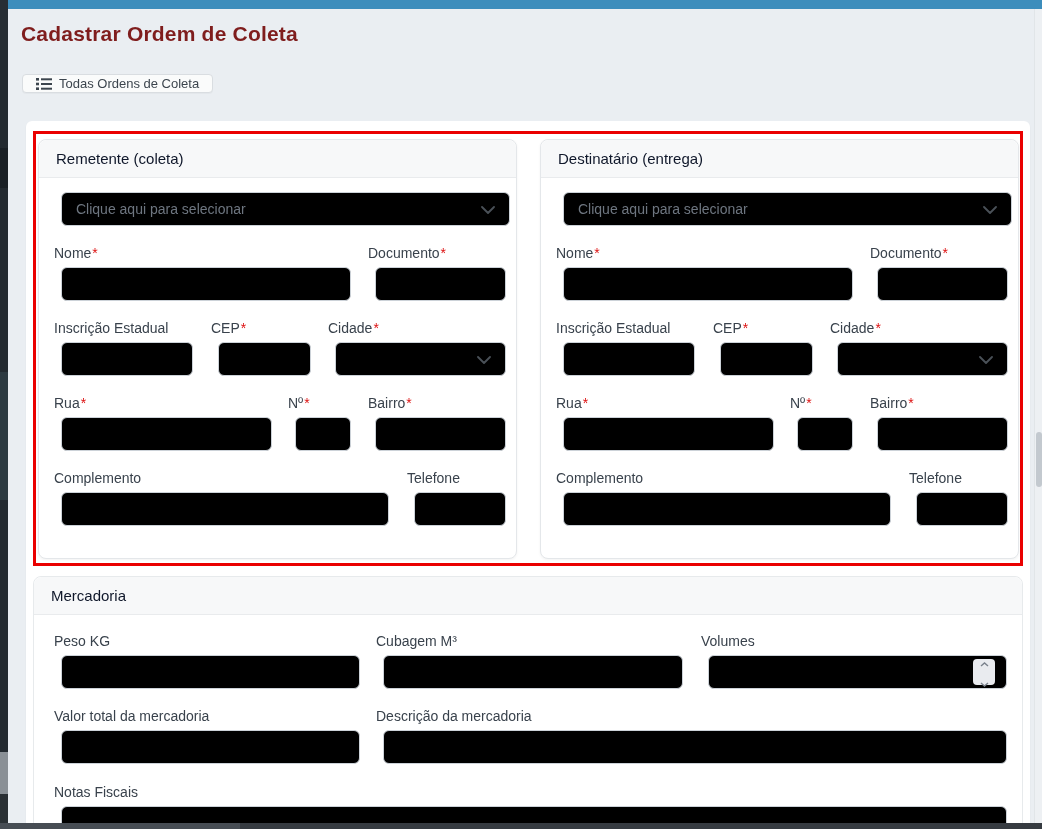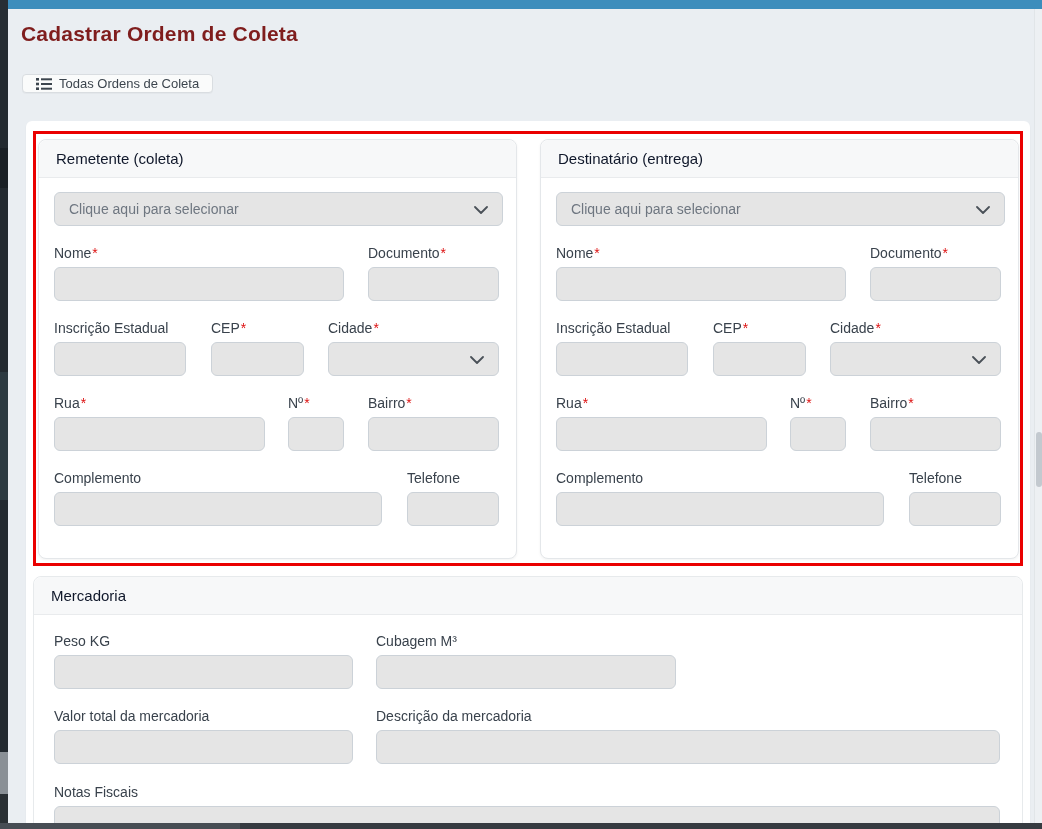--- a/index.html
+++ b/index.html
@@ -51,22 +51,22 @@
   .panel-right{left:540px;}
   .panel-head{
     height:38px;line-height:37px;padding-left:17px;background:#f7f8f9;
     border-bottom:1px solid #e9ebed;border-radius:8px 8px 0 0;
     font-size:15px;color:#0f172a;
   }
   .field{position:absolute;}
   .field label{display:block;font-size:14px;font-weight:400;color:#39424c;line-height:16px;margin-bottom:6px;}
   .req{color:var(--required);margin-left:1px;}
   .input, .selectbox{
-    width:100%;height:34px;border:1px solid #ccd2d8;border-radius:6px;background:#e5e5e5;
-    font-family:"Liberation Sans", sans-serif;font-size:14px;color:#333;padding:0 10px;outline:none;
+    width:100%;height:34px;border:1px solid #ccd2d8;border-radius:6px;background:#000000;
+    font-family:"Liberation Sans", sans-serif;font-size:14px;color:#333;padding:0 10px;outline:none;margin-left:7px;
   }
   .selectbox{display:flex;align-items:center;justify-content:space-between;padding:0 14px;cursor:pointer;}
   .selectbox .ph{color:#6e7680;font-size:14px;}
   .selectbox svg{flex:0 0 auto;}
   
   .f-select{left:15px;top:52px;width:449px;}
   .f-nome{left:15px;top:105px;width:290px;}
   .f-documento{left:329px;top:105px;width:131px;}
   .f-inscricao{left:15px;top:180px;width:132px;}
   .f-cep{left:172px;top:180px;width:93px;}
@@ -253,20 +253,38 @@
 <section class="merc">
   <div class="panel-head">Mercadoria</div>
   <div class="field m-cubagem">
     <label><span>Cubagem M³</span></label>
     <input class="input" style="">
   </div>
   <div class="field m-peso">
     <label><span>Peso KG</span></label>
     <input class="input" style="">
   </div>
+  <div class="field m-volumes">
+    <label><span>Volumes</span></label>
+    <div class="inputwrap">
+      <input class="input" style="">
+      <div class="spinner">
+        <span>
+          <svg width="9" height="5" viewBox="0 0 9 5">
+              <polyline points="1,4 4.5,1 8,4" fill="none" stroke="#7a828c" stroke-width="1.4"></polyline>
+            </svg>
+        </span>
+        <span>
+          <svg width="9" height="5" viewBox="0 0 9 5">
+              <polyline points="1,1 4.5,4 8,1" fill="none" stroke="#7a828c" stroke-width="1.4"></polyline>
+            </svg>
+        </span>
+      </div>
+    </div>
+  </div>
   <div class="field m-valor">
     <label><span>Valor total da mercadoria</span></label>
     <input class="input" style="">
   </div>
   <div class="field m-descricao">
     <label><span>Descrição da mercadoria</span></label>
     <input class="input" style="">
   </div>
   <div class="field m-notas">
     <label><span>Notas Fiscais</span></label>

